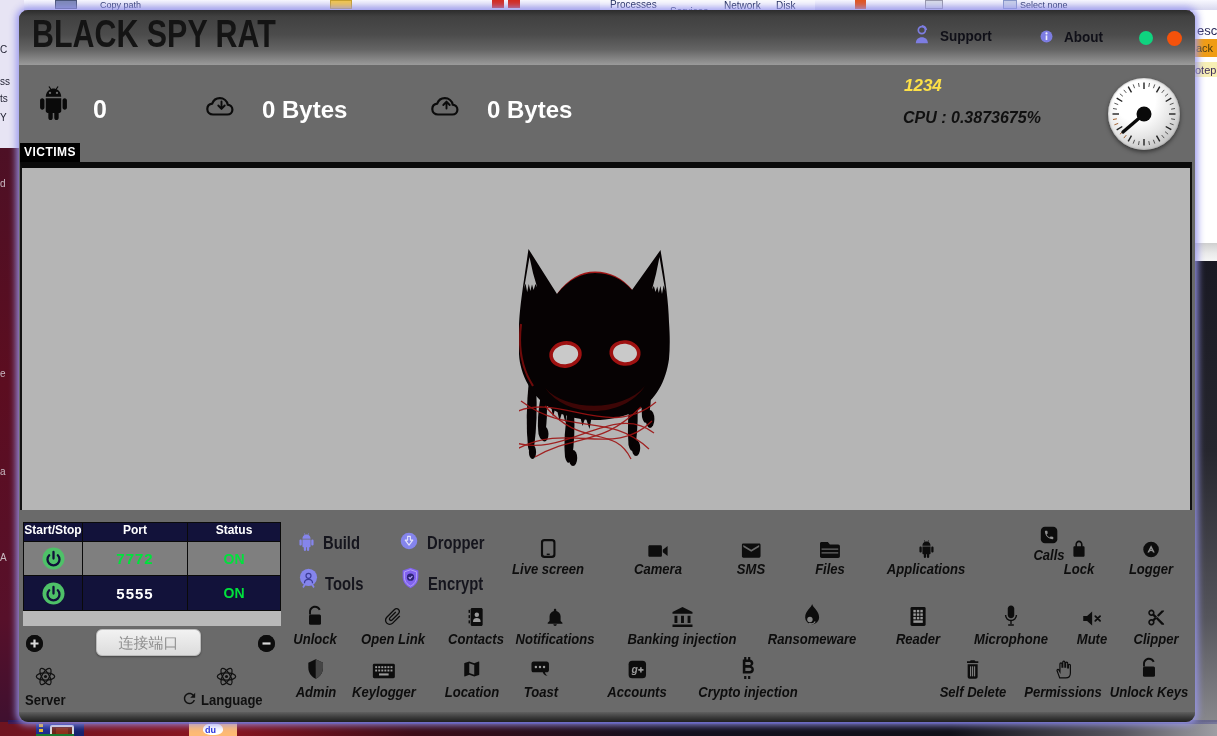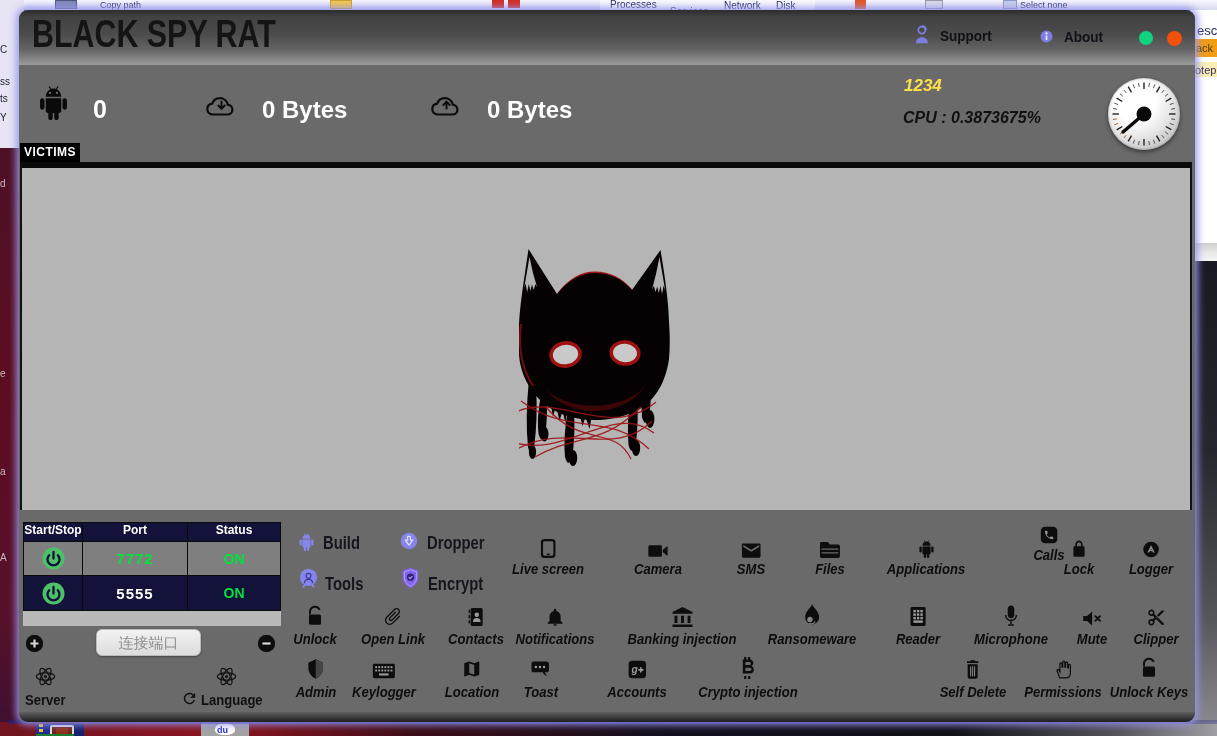--- a/index.html
+++ b/index.html
@@ -131,21 +131,21 @@
   <div class="abs" id="bg-right-gray"></div>
   <div class="abs" id="bg-right-dark"></div>
   <div class="abs" id="bg-bottom"></div>
   <div class="abs" style="left:36px;top:724px;width:48px;height:12px;background:#1e2c8e;overflow:hidden;">
     <div class="abs" style="left:3px;top:0;width:4px;height:12px;background:repeating-linear-gradient(#f0c020 0 3px,#1e2c8e 3px 5px);"></div>
     <div class="abs" style="left:14px;top:1px;width:24px;height:11px;background:#6e2416;border:2px solid #ddd;border-radius:2px;"></div>
     <div class="abs" style="left:20px;top:4px;width:12px;height:8px;background:#8e3018;"></div>
     <div class="abs" style="left:0;top:10px;width:48px;height:2px;background:#1a7a30;"></div>
     <div class="abs" style="left:38px;top:0;width:10px;height:12px;background:#16226e;"></div>
   </div>
-  <div class="abs" style="left:189px;top:722px;width:48px;height:14px;background:#a3a3a3;margin-left:12px;">
+  <div class="abs" style="left:189px;top:722px;width:48px;height:14px;background:#fdba74;">
     <div class="abs" style="left:14px;top:1px;width:20px;height:12px;background:#fff;border-radius:50% 50% 40% 40%;"></div>
     <div class="abs" style="left:16px;top:3px;width:16px;height:9px;font-size:9px;font-weight:bold;color:#2430dd;">du</div>
   </div>
 
   <div class="abs" style="left:8px;top:720px;width:1209px;height:4px;background:linear-gradient(90deg,rgba(30,30,120,.55),rgba(25,25,130,.8) 40%,rgba(20,20,110,.75) 75%,rgba(60,60,140,.4));"></div>
   <div class="abs" id="win">
     <div class="abs" id="titlebar"></div>
     <div class="abs" id="title">BLACK SPY RAT</div>
     <div class="abs tb-label" id="support-txt">Support</div>
     <div class="abs tb-label" id="about-txt">About</div>

